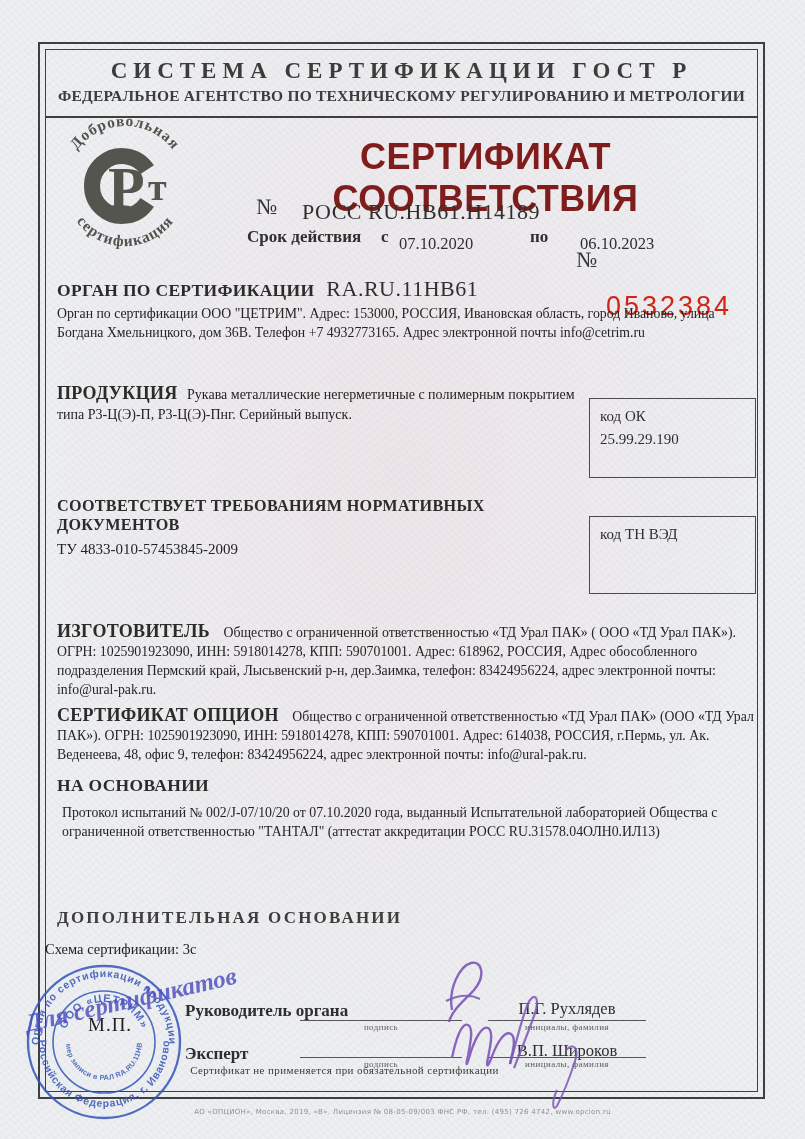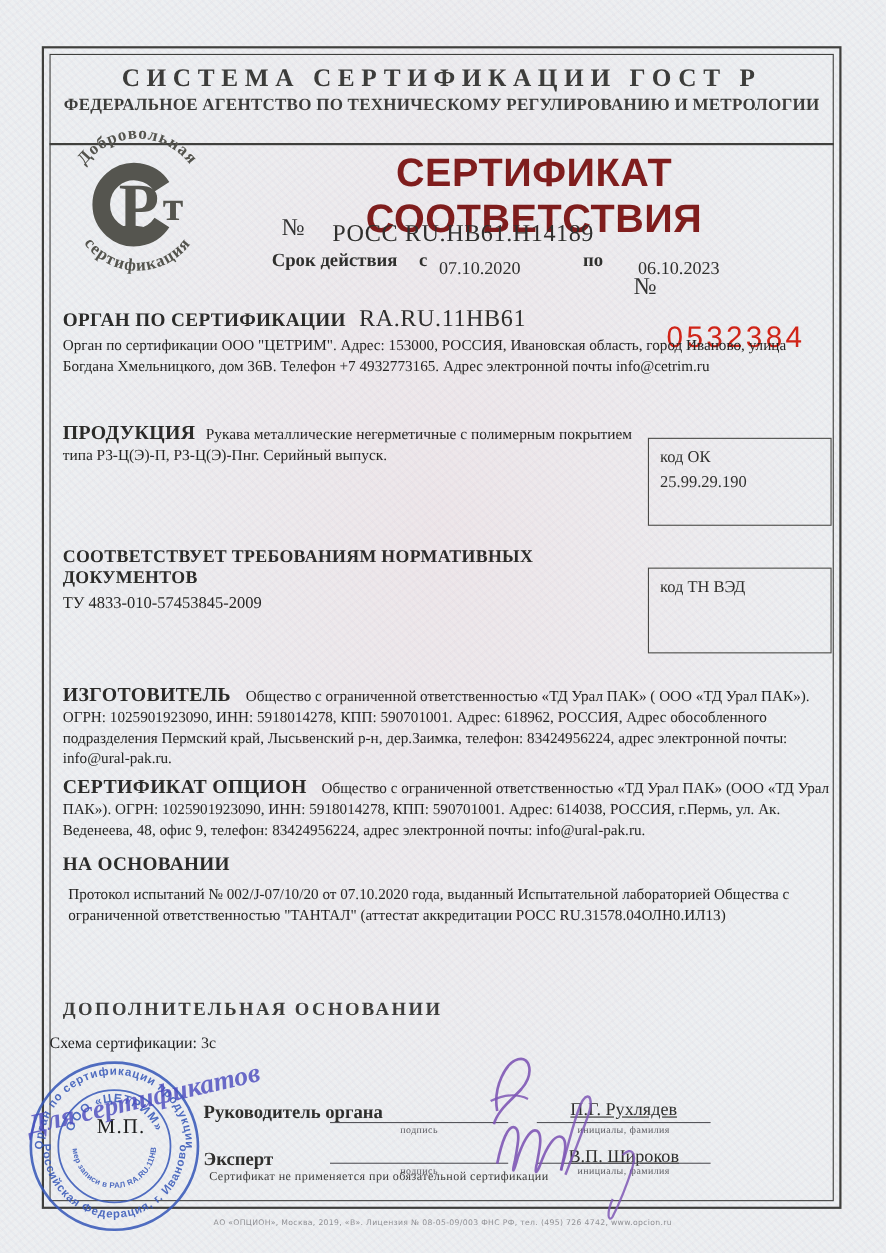--- a/index.html
+++ b/index.html
@@ -9,38 +9,38 @@
     background-image:
       radial-gradient(ellipse at 50% 42%, rgba(238,196,205,0.22), rgba(238,196,205,0) 62%),
       repeating-linear-gradient(47deg, rgba(120,150,200,0.045) 0 2px, rgba(0,0,0,0) 2px 5px),
       repeating-linear-gradient(-38deg, rgba(190,120,140,0.03) 0 2px, rgba(0,0,0,0) 2px 6px);
     font-family:"Liberation Serif", serif;color:#2f2f2d;
   }
   .abs{position:absolute;}
   .sans{font-family:"Liberation Sans", sans-serif;}
   .frame-outer{left:38px;top:42px;width:727px;height:1057px;border:2px solid #3f3f3c;box-sizing:border-box;}
   .frame-inner{left:45px;top:49px;width:713px;height:1043px;border:1px solid #3f3f3c;box-sizing:border-box;}
-  .header-box{left:45px;top:49px;width:713px;height:83px;border-bottom:2px solid #3f3f3c;box-sizing:border-box;text-align:center;}
+  .header-box{left:45px;top:49px;width:713px;height:69px;border-bottom:2px solid #3f3f3c;box-sizing:border-box;text-align:center;}
   .hdr1{margin:9px 0 0 0;font-size:23px;font-weight:bold;letter-spacing:6px;color:#3c3c3a;}
   .hdr2{margin:3px 0 0 0;font-size:15.5px;font-weight:bold;letter-spacing:0.2px;color:#3c3c3a;}
   .title{left:203px;top:136px;width:565px;text-align:center;font-size:36px;font-weight:700;letter-spacing:0.5px;color:#7f1d1d;}
   .numsym{font-size:22px;color:#333;}
   .certnum{font-size:22px;letter-spacing:0.5px;}
   .vlabel{font-size:17px;font-weight:bold;}
   .vdate{font-size:16.5px;}
   .rednum{font-size:27px;letter-spacing:3px;color:#d02418;font-family:"Liberation Sans",sans-serif;}
   .sec-label{font-size:17.5px;font-weight:bold;letter-spacing:0.3px;color:#2b2b29;}
   .sec-body{font-size:13.8px;line-height:1.36;color:#242422;}
   .codebox{border:1.5px solid #4a4a46;box-sizing:border-box;padding:6px 10px;font-size:15px;line-height:1.5;background:transparent;}
   .para{margin:0;}
   .addl{font-size:17px;font-weight:bold;letter-spacing:2.2px;color:#3d3d3b;}
   .sig-role{font-size:17px;font-weight:bold;color:#2e2e2c;}
   .sig-line{border-top:1.2px solid #55555a;height:0;}
   .sig-caption{font-size:9px;color:#5a5a60;text-align:center;letter-spacing:0.4px;}
-  .sig-name{font-size:16.5px;text-align:center;color:#2e2e2c;text-decoration:underline;}
+  .sig-name{font-size:16.5px;text-align:center;color:#2e2e2c;}
   .bottom-note{left:45px;top:1064px;width:599px;text-align:center;font-size:11px;color:#3a3a38;letter-spacing:0.4px;}
   .fineprint{left:0;top:1108px;width:805px;text-align:center;font-size:7px;color:#8f8f93;font-family:"DejaVu Sans",sans-serif;letter-spacing:0.3px;}
   .stamp-overlay{transform:rotate(-13deg);transform-origin:left center;font-style:italic;font-weight:bold;font-size:25px;color:rgba(76,76,190,0.82);white-space:nowrap;}
   .mp{font-size:19px;color:#1e1e1e;letter-spacing:1px;}
   .scheme{font-size:14.5px;color:#222;}
 </style>
 </head>
 <body>
 
 <div class="abs frame-outer"></div>

